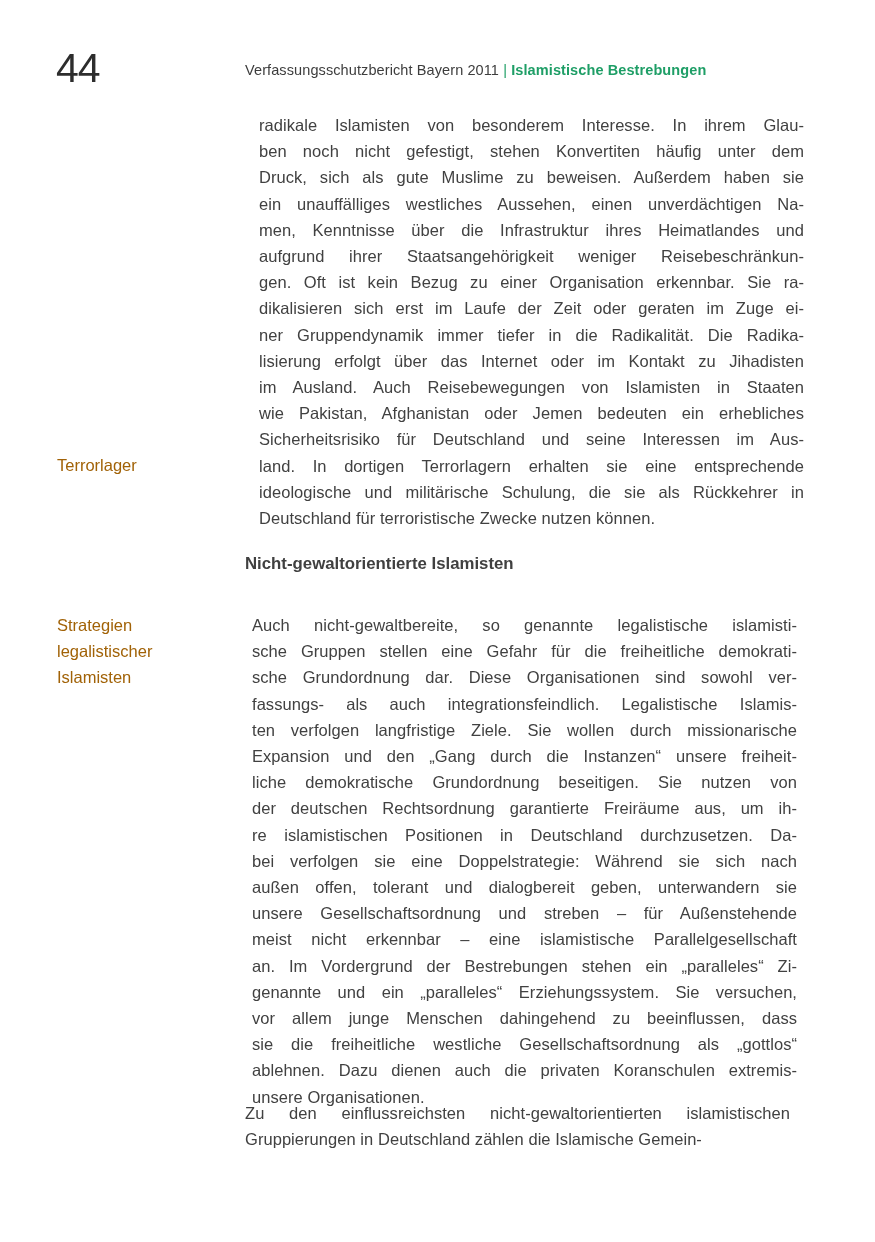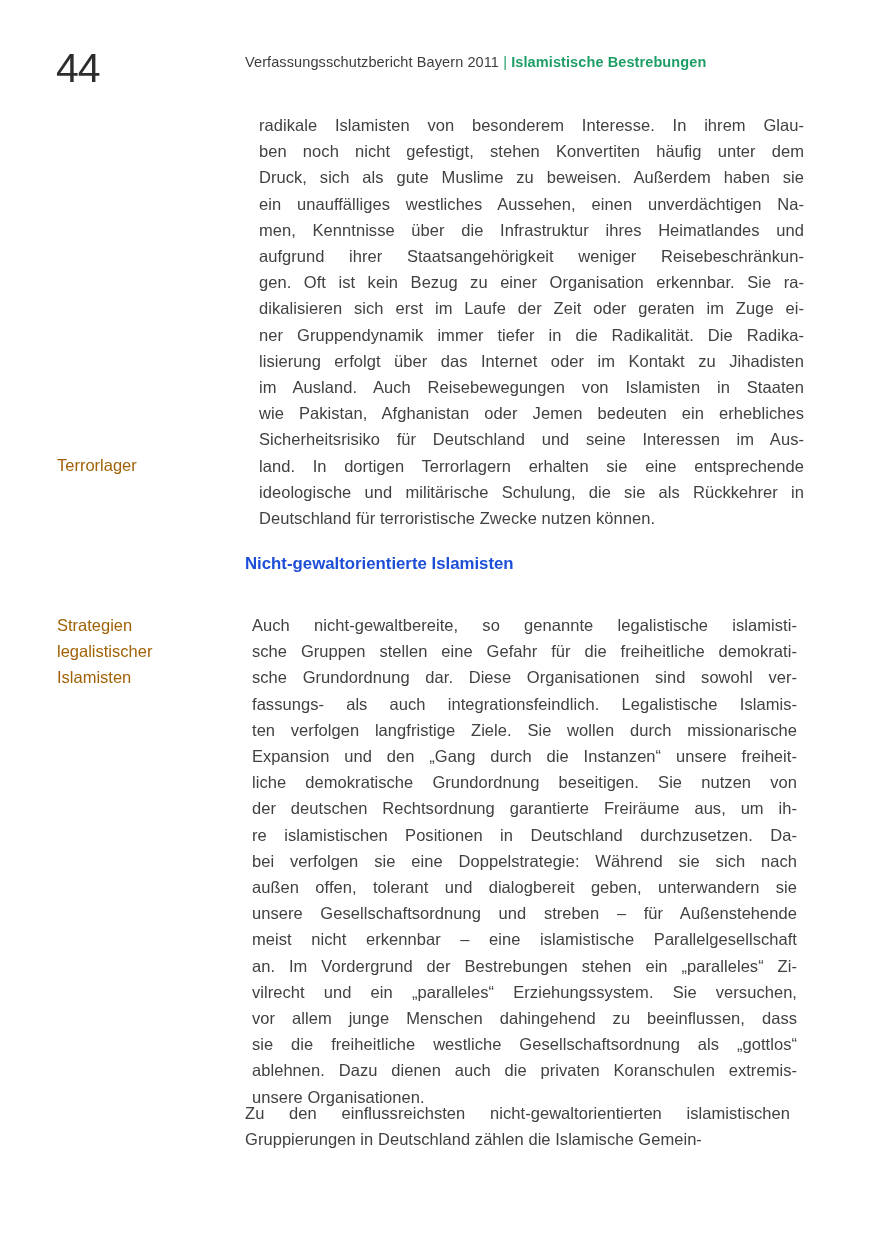--- a/index.html
+++ b/index.html
@@ -22,21 +22,21 @@
     top: 48px;
     font-size: 41px;
     font-weight: normal;
     letter-spacing: -1px;
     color: #2d2d2d;
     line-height: 1;
   }
   .header {
     position: absolute;
     left: 245px;
-    top: 54px;
+    top: 62px;
     font-size: 14.5px;
     letter-spacing: 0.1px;
     color: #3d3d3d;
     white-space: nowrap;
     text-align: right;
   }
   .header .sep,
   .header .section {
     color: #1e9e66;
   }
@@ -62,21 +62,21 @@
   .para1 { top: 112px; margin-left: 14px; }
   .heading {
     position: absolute;
     left: 245px;
     top: 551px;
     width: 545px;
     margin: 0;
     font-size: 16.8px;
     line-height: 26.2px;
     font-weight: bold;
-    color: #1d4ed8;
+    color: #404040;
   }
   .para2 { top: 612px; margin-left: 7px; }
   .para3 { top: 1100px; }
   .note {
     position: absolute;
     left: 57px;
     width: 175px;
     font-size: 16.5px;
     line-height: 26.2px;
     color: #a16207;
@@ -138,21 +138,21 @@
       <div class="line">ten verfolgen langfristige Ziele. Sie wollen durch missionarische</div>
       <div class="line">Expansion und den „Gang durch die Instanzen“ unsere freiheit-</div>
       <div class="line">liche demokratische Grundordnung beseitigen. Sie nutzen von</div>
       <div class="line">der deutschen Rechtsordnung garantierte Freiräume aus, um ih-</div>
       <div class="line">re islamistischen Positionen in Deutschland durchzusetzen. Da-</div>
       <div class="line">bei verfolgen sie eine Doppelstrategie: Während sie sich nach</div>
       <div class="line">außen offen, tolerant und dialogbereit geben, unterwandern sie</div>
       <div class="line">unsere Gesellschaftsordnung und streben – für Außenstehende</div>
       <div class="line">meist nicht erkennbar – eine islamistische Parallelgesellschaft</div>
       <div class="line">an. Im Vordergrund der Bestrebungen stehen ein „paralleles“ Zi-</div>
-      <div class="line">vilrecht und ein „paralleles“ Erziehungssystem. Sie versuchen,</div>
+      <div class="line">genannte und ein „paralleles“ Erziehungssystem. Sie versuchen,</div>
       <div class="line">vor allem junge Menschen dahingehend zu beeinflussen, dass</div>
       <div class="line">sie die freiheitliche westliche Gesellschaftsordnung als „gottlos“</div>
       <div class="line">ablehnen. Dazu dienen auch die privaten Koranschulen extremis-</div>
       <div class="line line-last">unsere Organisationen.</div>
     </div>
 
   <div class="col para para3">
       <div class="line">Zu den einflussreichsten nicht-gewaltorientierten islamistischen</div>
       <div class="line line-last">Gruppierungen in Deutschland zählen die Islamische Gemein-</div>
     </div>

